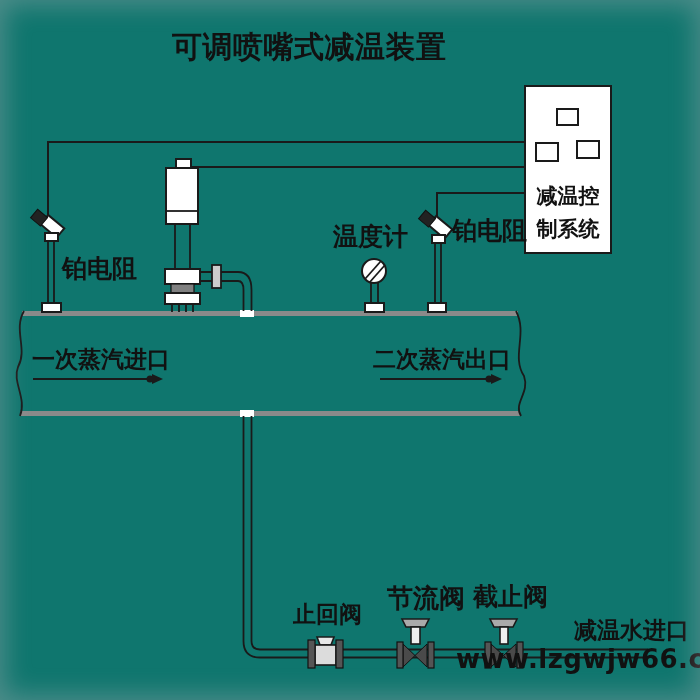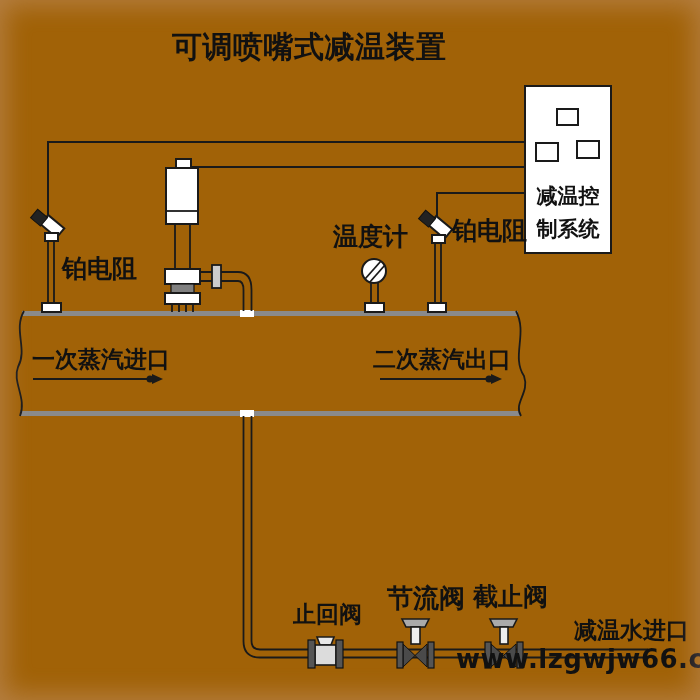--- a/index.html
+++ b/index.html
@@ -1,17 +1,17 @@
 <!DOCTYPE html>
 <html><head>
 <meta charset="utf-8">
 <style>
   html,body{margin:0;padding:0;background:#fff;}
   .canvas{
-    position:relative;width:700px;height:700px;background:#a16207;
+    position:relative;width:700px;height:700px;background:#0f766e;
     font-family:"DejaVu Sans","Liberation Sans",sans-serif;
     overflow:hidden;
   }
   .vignette{
     position:absolute;inset:0;pointer-events:none;
     box-shadow:inset 0 0 26px 5px rgba(228,196,204,0.30);
   }
   svg text{fill:#111;font-family:"DejaVu Sans","Liberation Sans",sans-serif;font-weight:700;}
   svg .thin{stroke:#1a1a1a;stroke-width:1.8;fill:none;}
   svg .wire{stroke:#1a1a1a;stroke-width:2;fill:none;}

